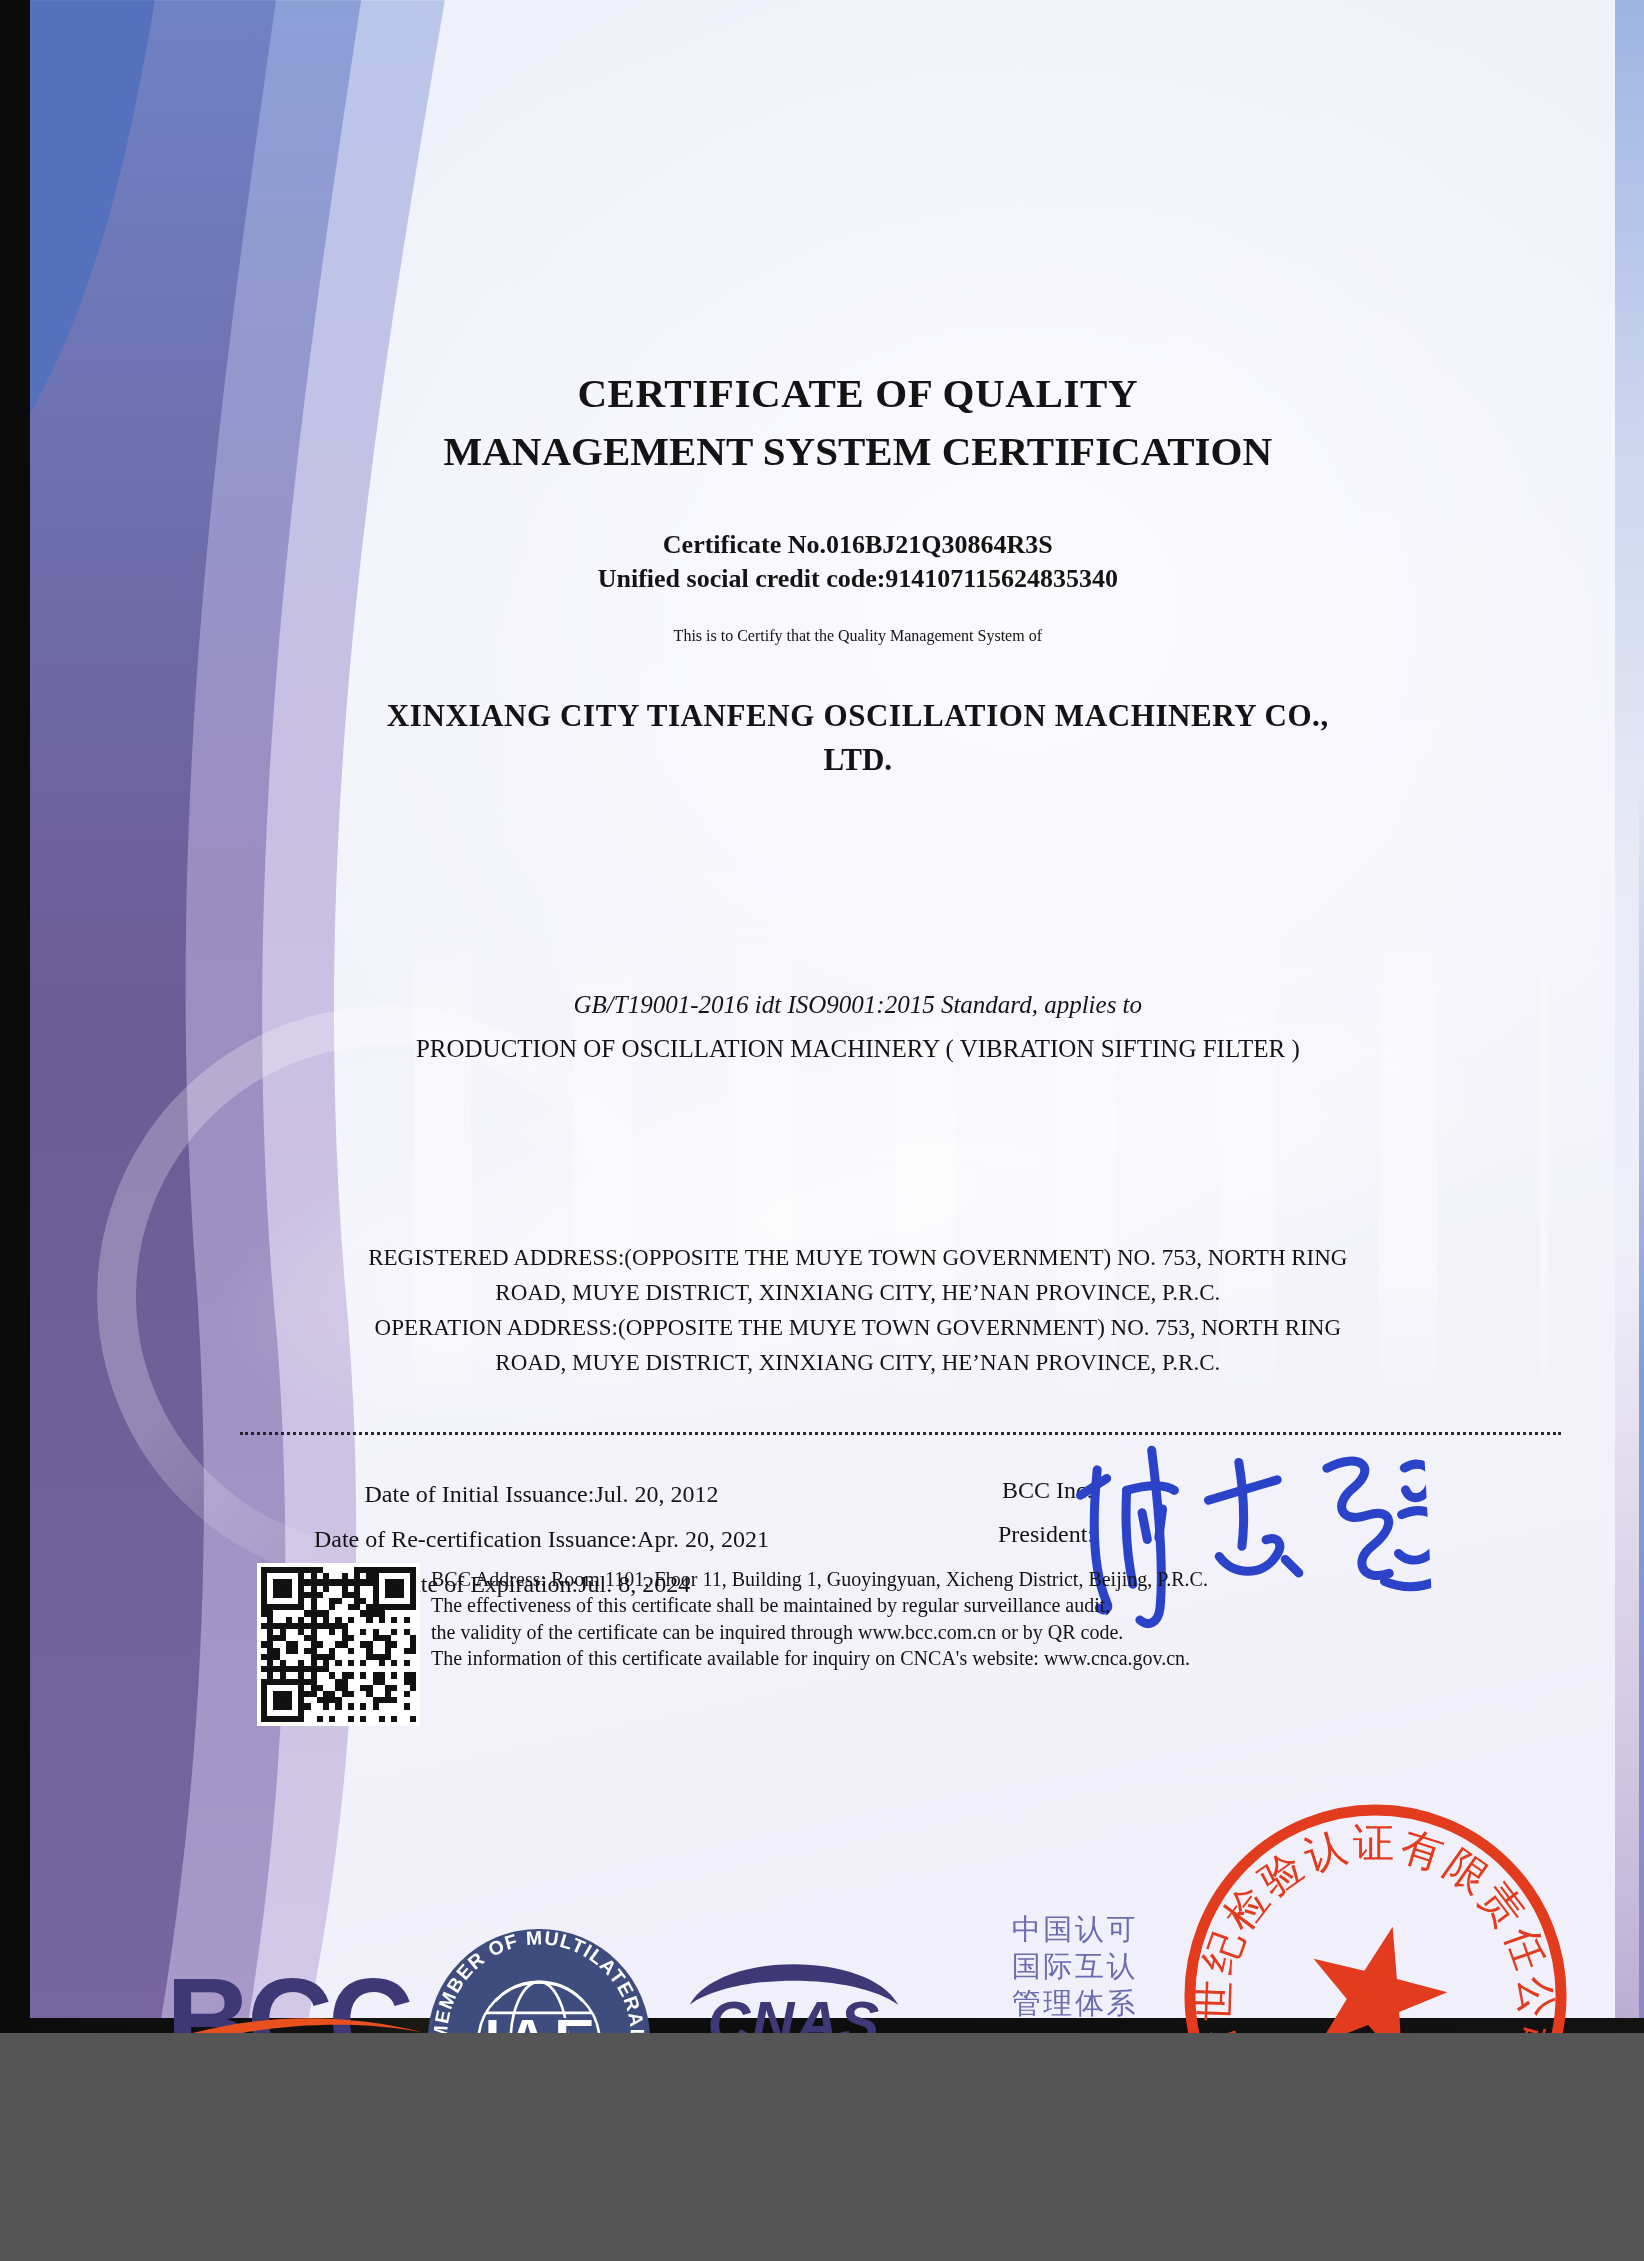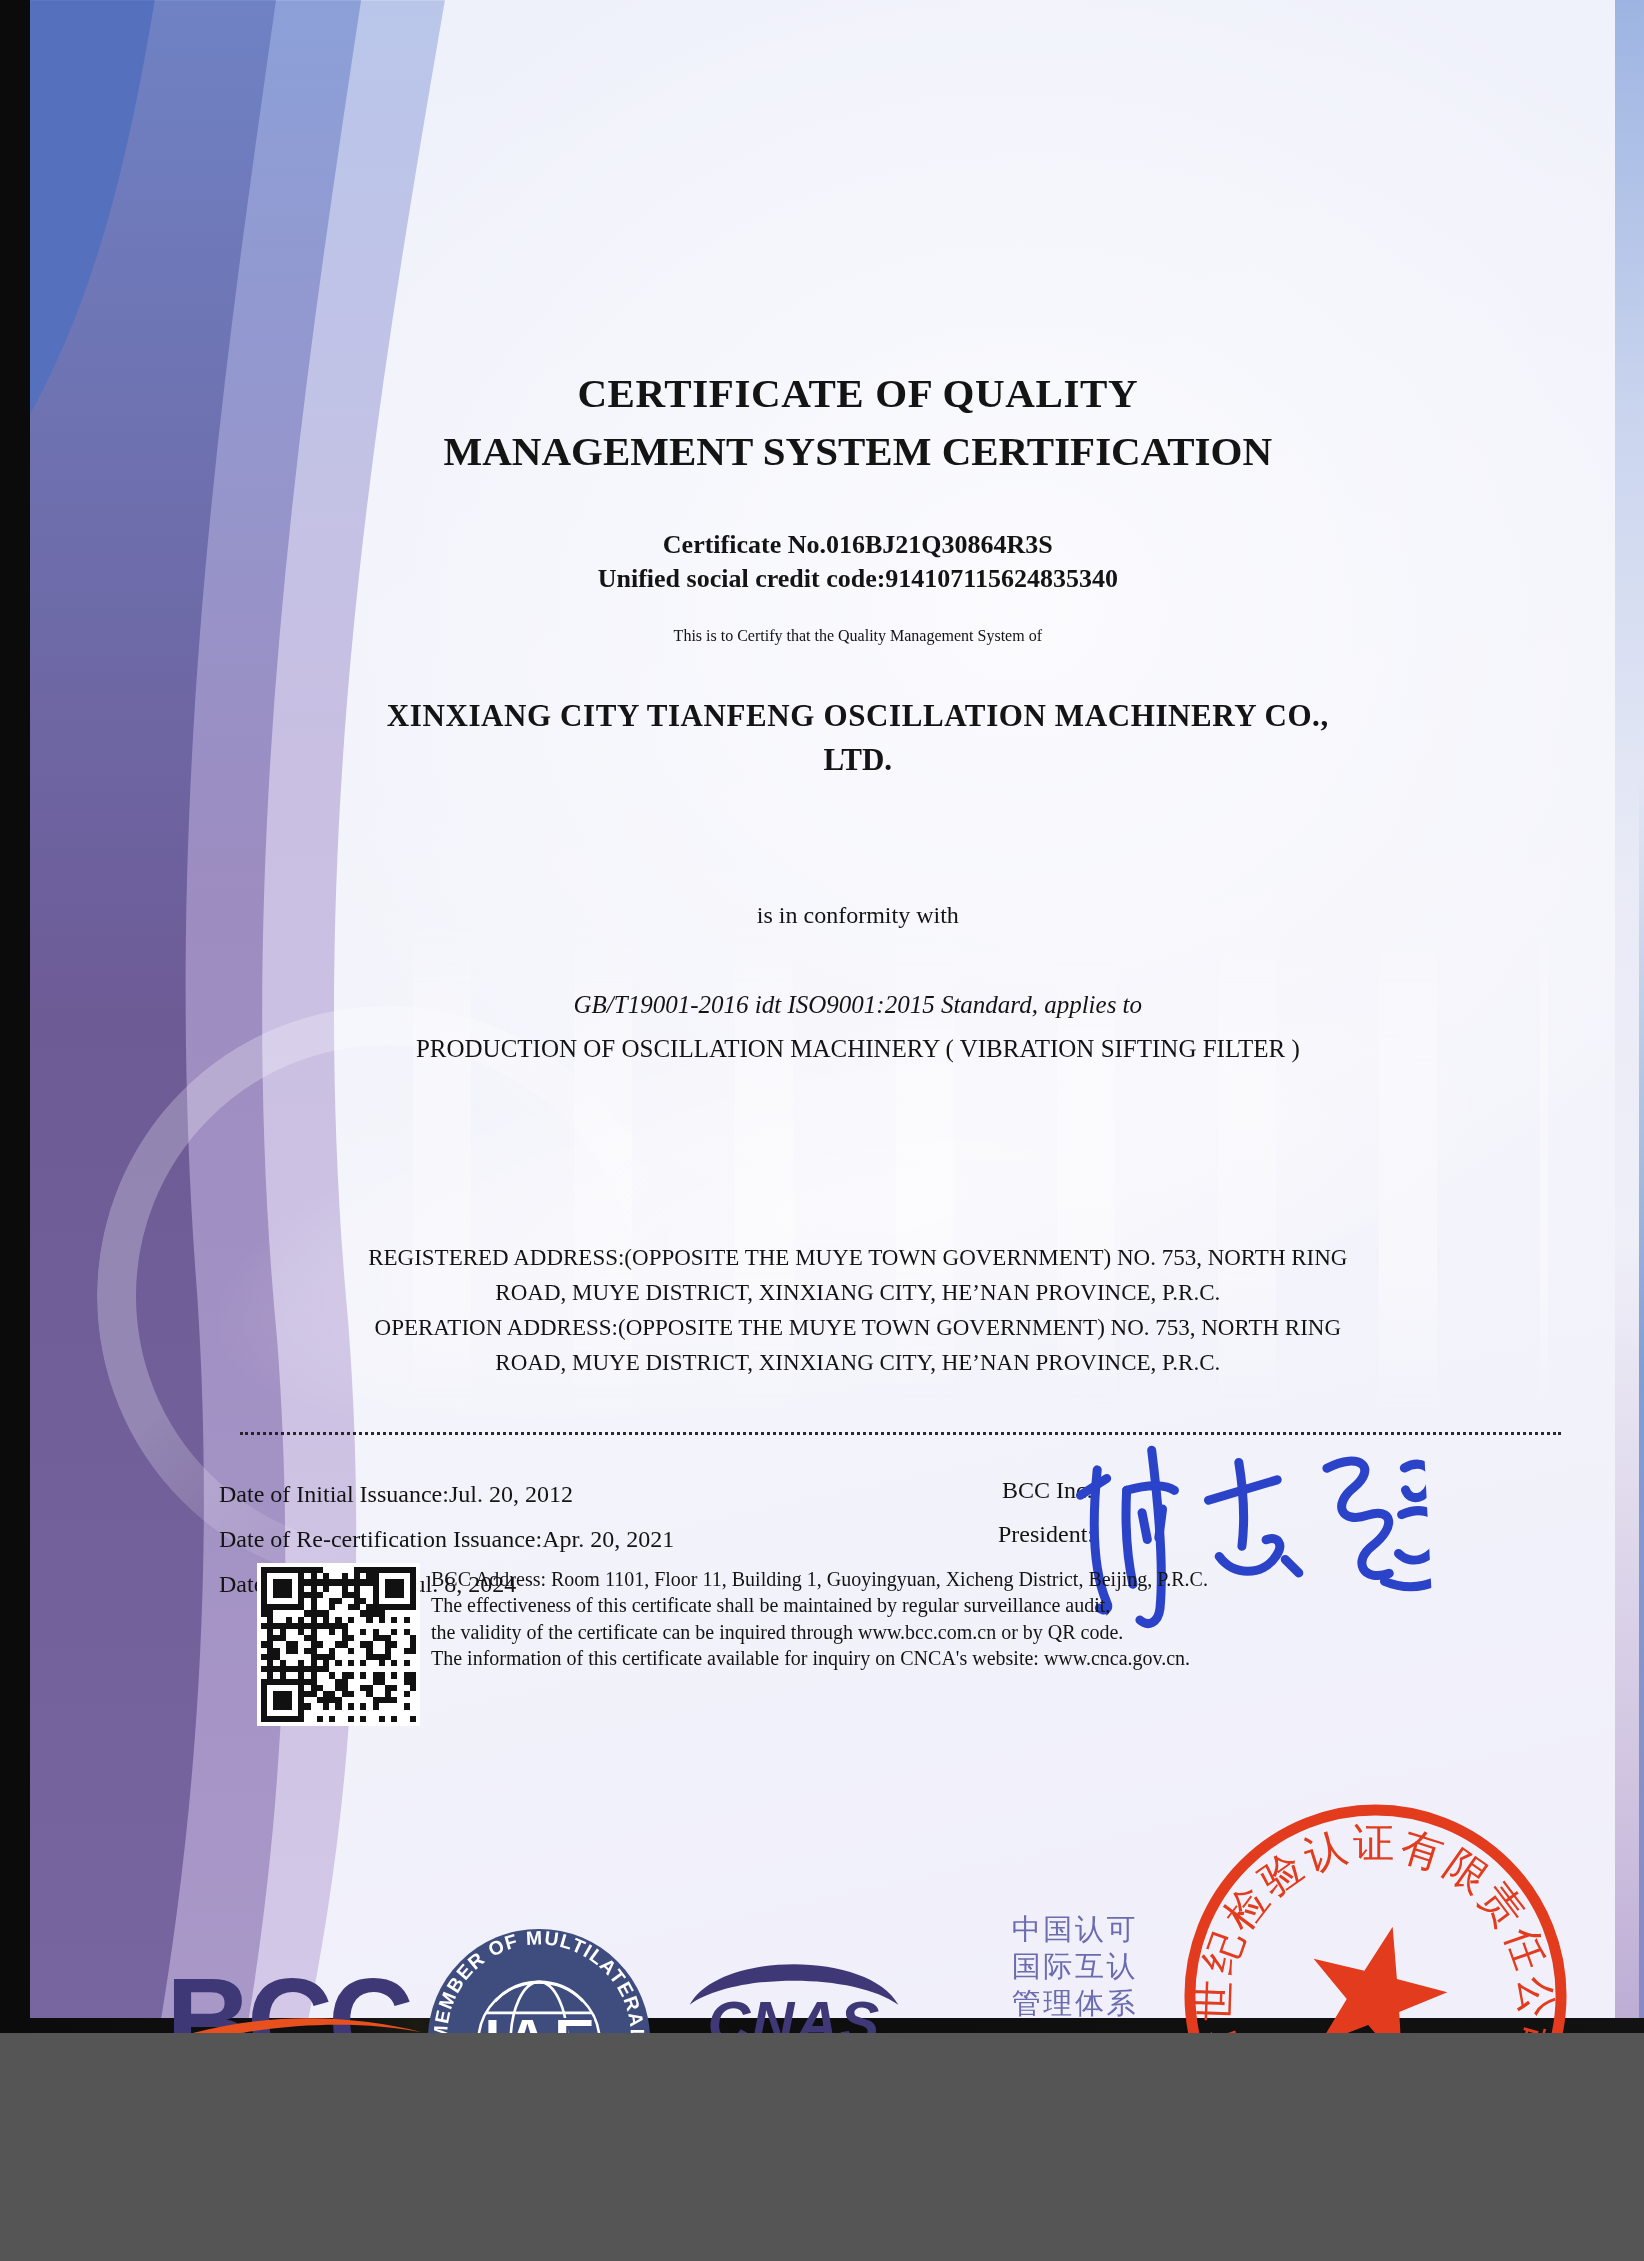--- a/index.html
+++ b/index.html
@@ -48,21 +48,21 @@
   .creditcode{position:absolute;left:0;right:0;top:564px;font-size:26px;font-weight:bold;}
   .certify{position:absolute;left:0;right:0;top:627px;font-size:16px;}
   .company1{position:absolute;left:0;right:0;top:698px;font-size:31px;font-weight:bold;letter-spacing:0.6px;}
   .company2{position:absolute;left:0;right:0;top:742px;font-size:31px;font-weight:bold;}
   .conformity{position:absolute;left:0;right:0;top:902px;font-size:24px;}
   .standard{position:absolute;left:0;right:0;top:991px;font-size:25px;font-style:italic;}
   .scope{position:absolute;left:0;right:0;top:1035px;font-size:25px;}
   .addr{position:absolute;left:0;right:0;top:1240px;font-size:23px;line-height:35px;}
   
   .dotline{left:240px;top:1432px;width:1321px;height:0;border-top:3.2px dotted #1a1a1a;opacity:.92;}
-  .dates{left:219px;top:1472px;width:645px;text-align:left;font-size:24px;line-height:45px;}
+  .dates{left:219px;top:1472px;width:645px;text-align:center;font-size:24px;line-height:45px;}
   .issuer-org{left:1002px;top:1477px;font-size:24px;}
   .issuer-role{left:998px;top:1521px;font-size:24px;}
   .signature{left:1067px;top:1422px;transform:rotate(-3deg);}
   
   .qr{left:257px;top:1563px;width:163px;height:163px;background:#fff;padding:3.9px;
       display:grid;grid-template-columns:repeat(25,1fr);grid-template-rows:repeat(25,1fr);}
   .qr b{display:block;}
   .qr b.on{background:#111;}
   .fineprint{left:431px;top:1566px;width:1032px;font-size:20px;line-height:26.4px;text-align:left;}
   
@@ -122,21 +122,20 @@
   <div class="abs edge-bottom"></div>
 
   <div class="abs content">
     <div class="t1">CERTIFICATE OF QUALITY</div>
     <div class="t2">MANAGEMENT SYSTEM CERTIFICATION</div>
     <div class="certno">Certificate No.016BJ21Q30864R3S</div>
     <div class="creditcode">Unified social credit code:914107115624835340</div>
     <div class="certify">This is to Certify that the Quality Management System of</div>
     <div class="company1">XINXIANG CITY TIANFENG OSCILLATION MACHINERY CO.,</div>
     <div class="company2">LTD.</div>
-    <div class="conformity">is in conformity with</div>
     <div class="standard">GB/T19001-2016 idt ISO9001:2015 Standard, applies to</div>
     <div class="scope">PRODUCTION OF OSCILLATION MACHINERY ( VIBRATION SIFTING FILTER )</div>
     <div class="addr">
       <div>REGISTERED ADDRESS:(OPPOSITE THE MUYE TOWN GOVERNMENT) NO. 753, NORTH RING</div>
       <div>ROAD, MUYE DISTRICT, XINXIANG CITY, HE’NAN PROVINCE, P.R.C.</div>
       <div>OPERATION ADDRESS:(OPPOSITE THE MUYE TOWN GOVERNMENT) NO. 753, NORTH RING</div>
       <div>ROAD, MUYE DISTRICT, XINXIANG CITY, HE’NAN PROVINCE, P.R.C.</div>
     </div>
   </div>
 

